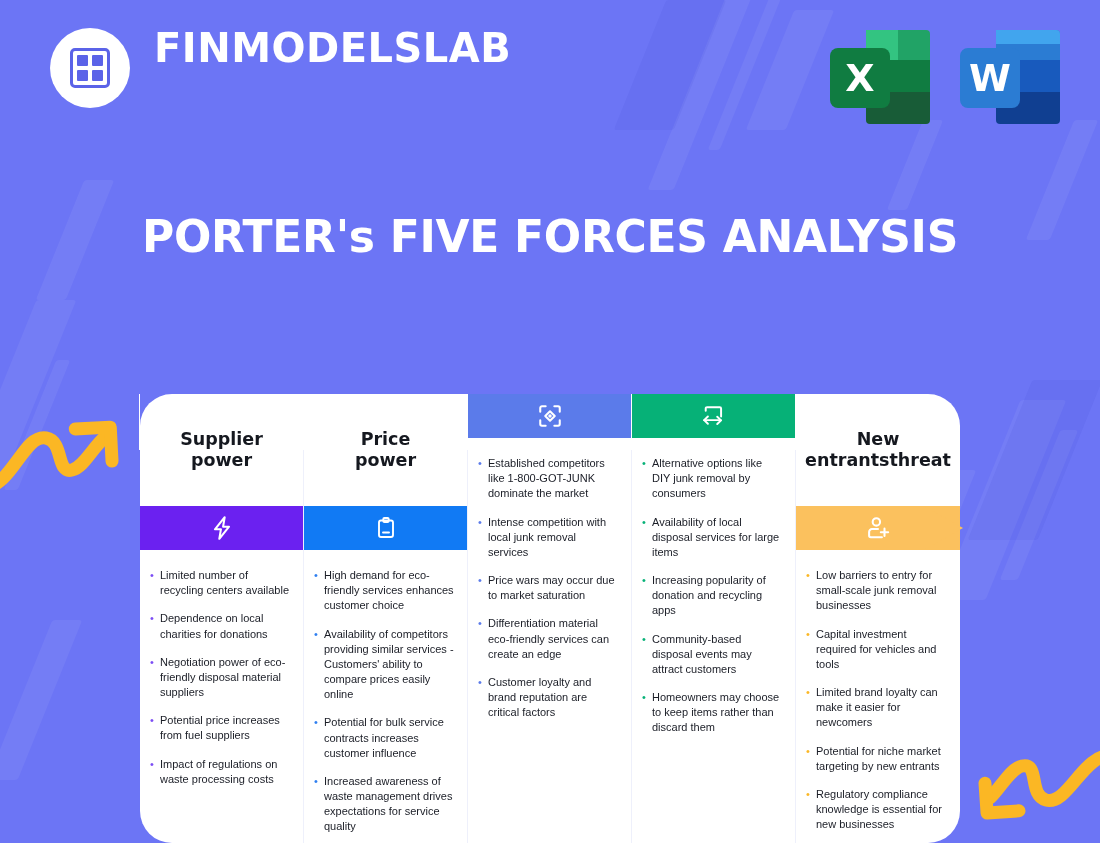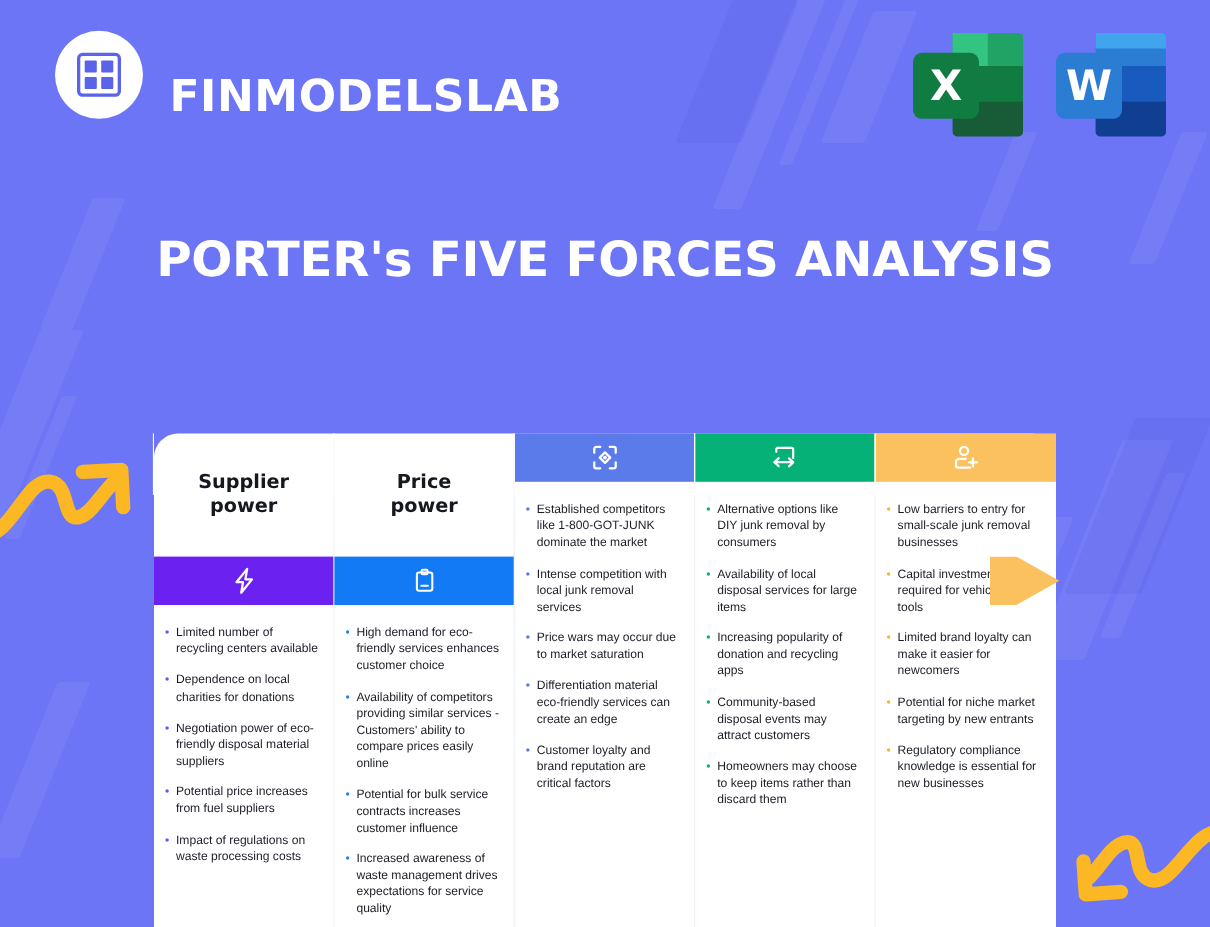--- a/index.html
+++ b/index.html
@@ -22,21 +22,21 @@
     border-radius: 3px;
   }
   .bg-texture i.dark {
     background: rgba(60,70,210,0.10);
   }
 
   
   .header {
     position: absolute; top: 28px; left: 50px; right: 40px; height: 100px;
   }
-  .brand { position: absolute; left: 0; top: 0; display: flex; align-items: flex-end; }
+  .brand { position: absolute; left: 0; top: 0; display: flex; align-items: flex-start; }
   .brand-mark {
     width: 80px; height: 80px; border-radius: 50%;
     background: #ffffff;
     display: flex; align-items: center; justify-content: center;
     flex: none;
   }
   .brand-mark .grid-icon {
     width: 40px; height: 40px;
     border: 3.5px solid #5B63E8;
     border-radius: 5px;
@@ -96,20 +96,21 @@
   
   .arrow-left  { position: absolute; left: -6px;  top: 408px; width: 130px; height: 92px; }
   .arrow-right { position: absolute; right: -4px; top: 748px; width: 132px; height: 95px; }
 
   
   .card {
     position: absolute; left: 140px; top: 394px; width: 820px; height: 449px;
     background: #ffffff;
     border-top-left-radius: 22px; border-top-right-radius: 22px;
     overflow: visible;
+    border-radius: 32px;
   }
   .card-inner { position: relative; width: 100%; height: 100%; }
 
   .cols { display: flex; width: 100%; height: 100%; }
   .col {
     width: 20%; position: relative; height: 100%;
     border-right: 1px solid #EEF0FB;
   }
   .col:first-child { border-left: none; }
   .col:last-child  { border-right: none; }
@@ -350,20 +351,26 @@
               <span class="txt">Community-based disposal events may attract customers</span>
             </div>
           <div class="bullet">
               <span class="dot" style="color:#06B177">•</span>
               <span class="txt">Homeowners may choose to keep items rather than discard them</span>
             </div>
         </div>
       </div>
 
       <div class="col">
+        <div class="col-head">
+          <span>
+            <span>New</span><br>
+            <span>entrantsthreat</span>
+          </span>
+        </div>
         <div class="icon-band" style="background:#FBC15E;">
           <svg width="26" height="26" viewBox="0 0 24 24">
             <circle cx="10.5" cy="6.4" r="3.4" fill="none" stroke="#fff" stroke-width="1.9"></circle>
             <path d="M15.6 20.5 H5.4 A1.6 1.6 0 0 1 3.8 18.9 V15.6 A2.6 2.6 0 0 1 6.4 13 H12" fill="none" stroke="#fff" stroke-width="1.9" stroke-linecap="round" stroke-linejoin="round"></path>
             <path d="M18 12.6 V19.4 M14.6 16 H21.4" stroke="#fff" stroke-width="1.9" stroke-linecap="round"></path>
           </svg>
         </div>
         <div class="bullets">
           <div class="bullet">
               <span class="dot" style="color:#FBB724">•</span>

